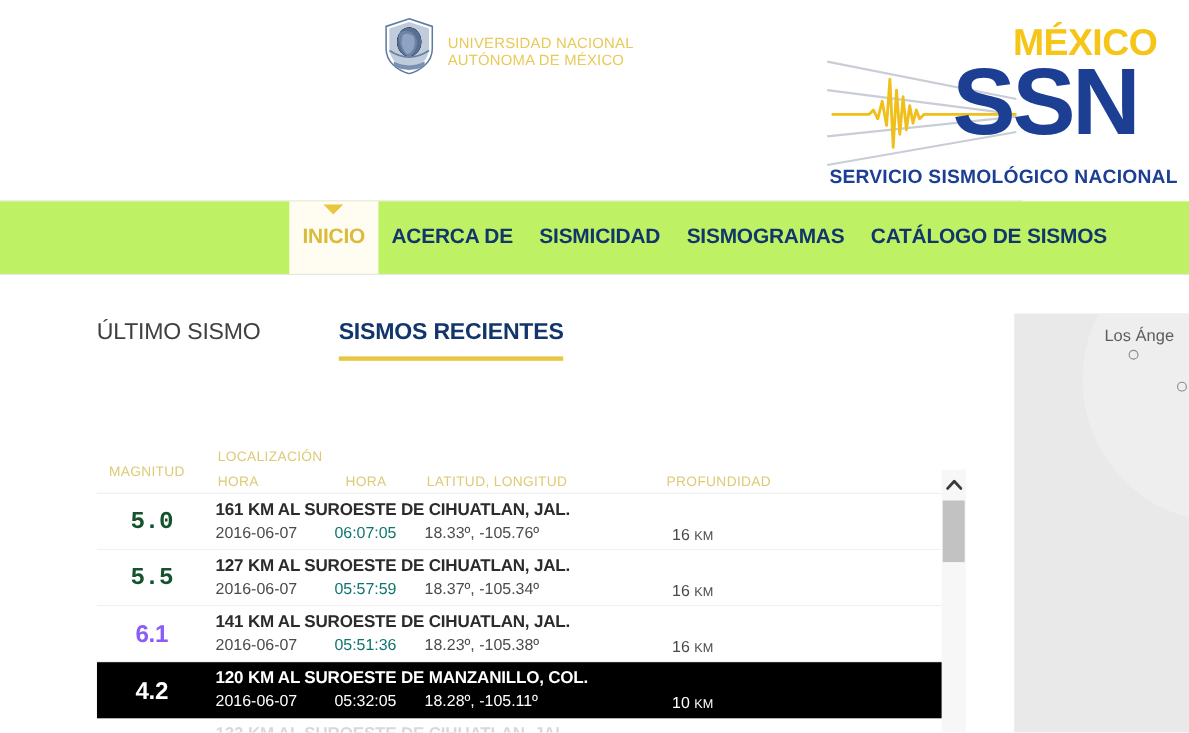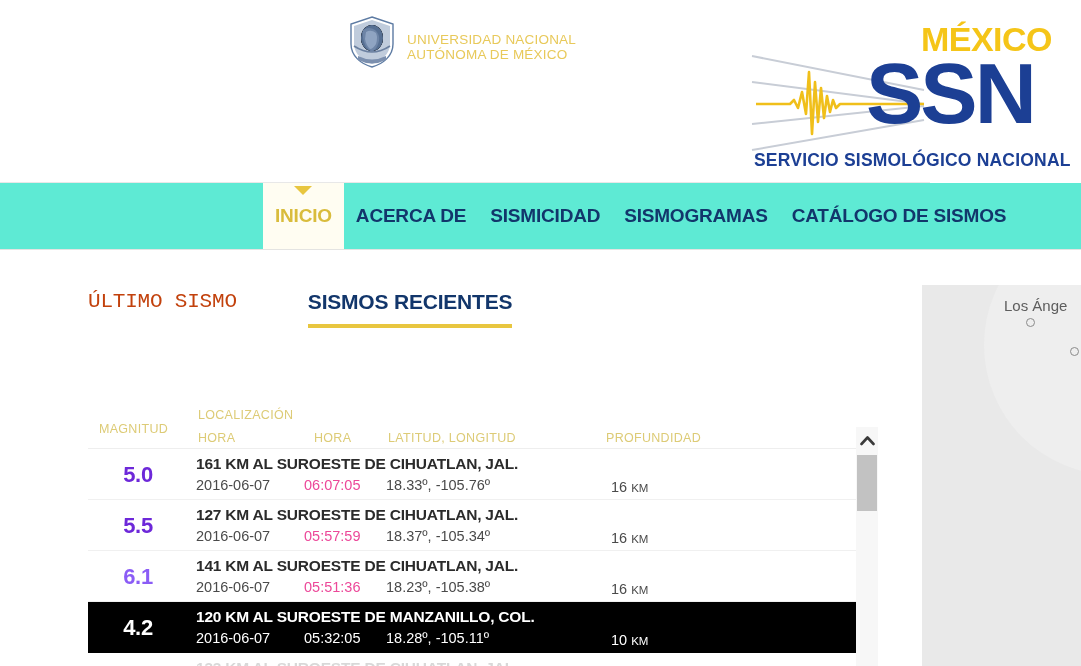--- a/index.html
+++ b/index.html
@@ -96,21 +96,21 @@
     left: 0px;
     top: 20px;
   }
 
   
   .navbar {
     position: absolute;
     left: 0; top: 183px;
     width: 1081px;
     height: 67px;
-    background: #5eead4;
+    background: #bef264;
     border-bottom: 1px solid #e4e4e2;
     box-sizing: border-box;
   }
   .nav-items {
     position: absolute;
     left: 263px;
     top: 0;
     height: 66px;
     display: flex;
     align-items: center;
@@ -161,23 +161,22 @@
   }
   .tab {
     font-size: 21px;
     letter-spacing: -0.2px;
     white-space: nowrap;
     cursor: pointer;
     padding-bottom: 14px;
     position: relative;
   }
   .tab-inactive {
-    color: #c2410c;
+    color: #404040;
     font-weight: normal;
-    font-family: Liberation Mono, monospace;
   }
   .tab-active {
     color: #12366b;
     font-weight: bold;
     margin-left: 71px;
   }
   .tab-active::after {
     content: "";
     position: absolute;
     left: 0; right: 0;
@@ -255,21 +254,21 @@
   .q-mag {
     position: absolute;
     left: 0;
     width: 100px;
     top: 13px;
     text-align: center;
     font-size: 22px;
     font-weight: bold;
     letter-spacing: -0.3px;
   }
-  .mag-yellow { color: #6d28d9; }
+  .mag-yellow { color: #14532d; font-family: Liberation Mono, monospace; }
   .mag-red    { color: #8b5cf6; }
   .mag-white  { color: #ffffff; }
 
   .q-place {
     position: absolute;
     left: 108px;
     top: 6px;
     font-size: 15.5px;
     font-weight: bold;
     color: #2b2b2b;
@@ -284,21 +283,21 @@
     top: 28px;
     font-size: 14.5px;
     color: #4a4a4a;
     white-space: nowrap;
   }
   .q-time {
     position: absolute;
     left: 216px;
     top: 28px;
     font-size: 14.5px;
-    color: #ec4899;
+    color: #0f766e;
     white-space: nowrap;
   }
   .q-latlon {
     position: absolute;
     left: 298px;
     top: 28px;
     font-size: 14.5px;
     color: #4a4a4a;
     white-space: nowrap;
   }

